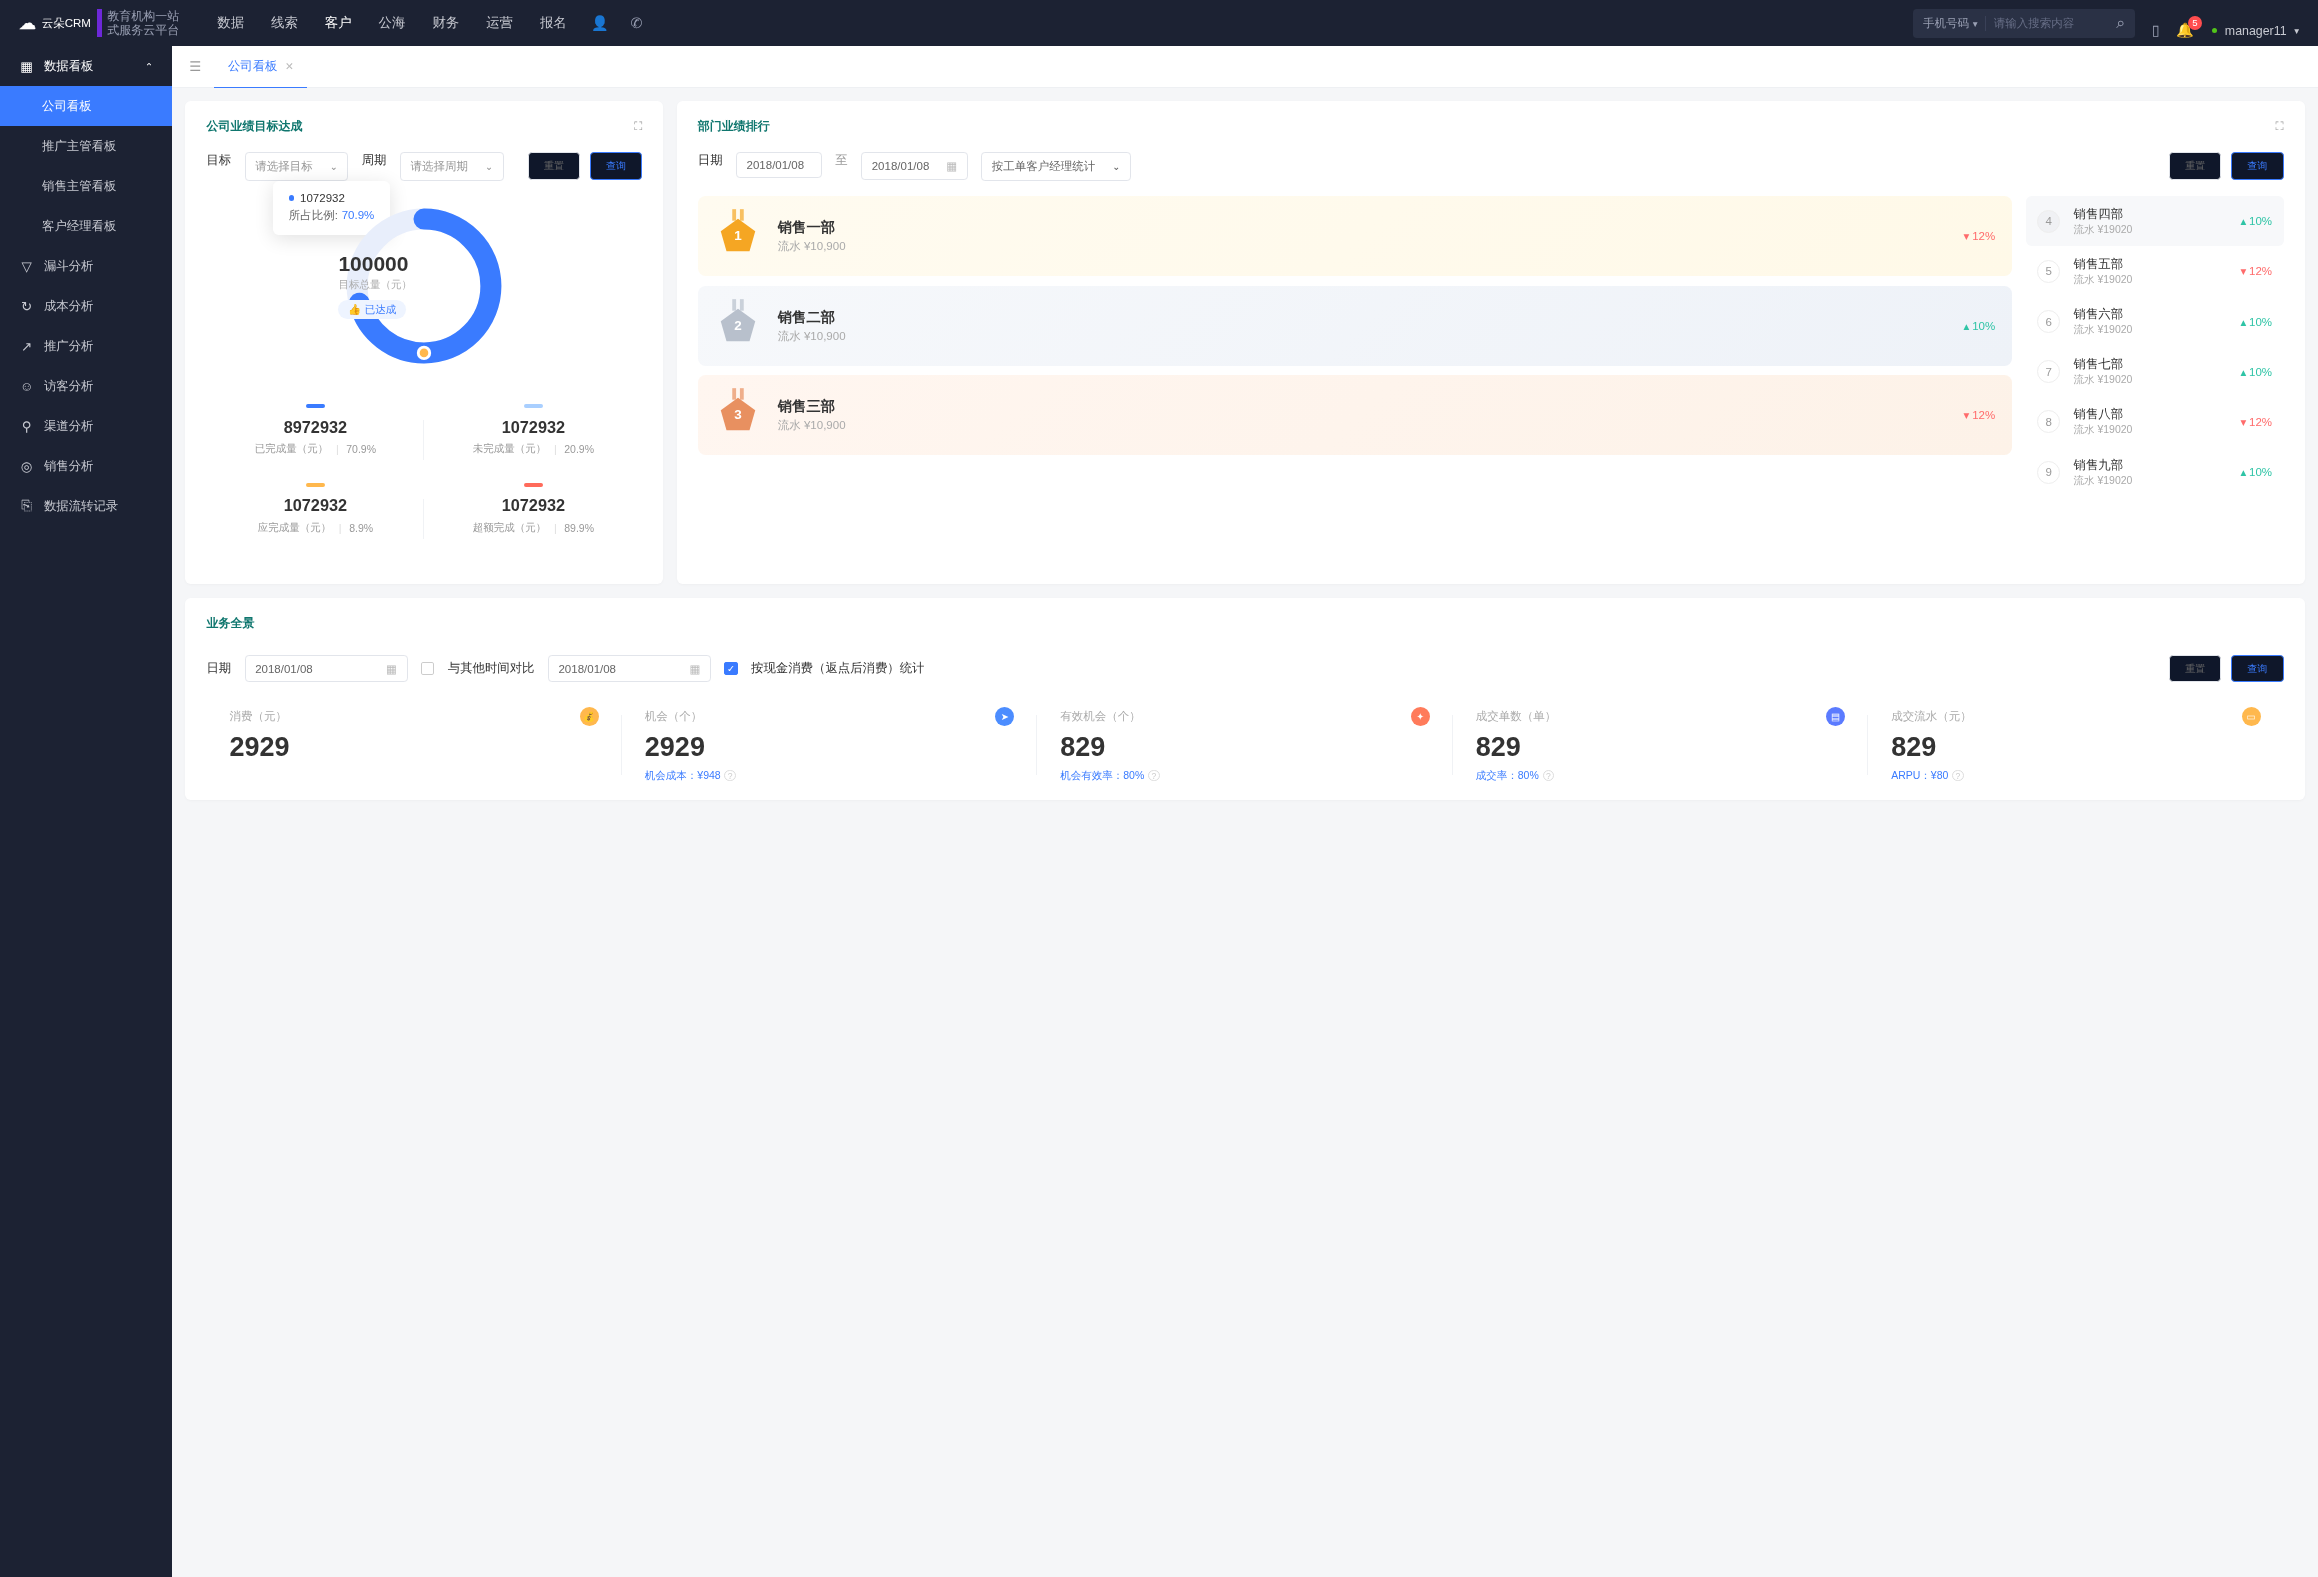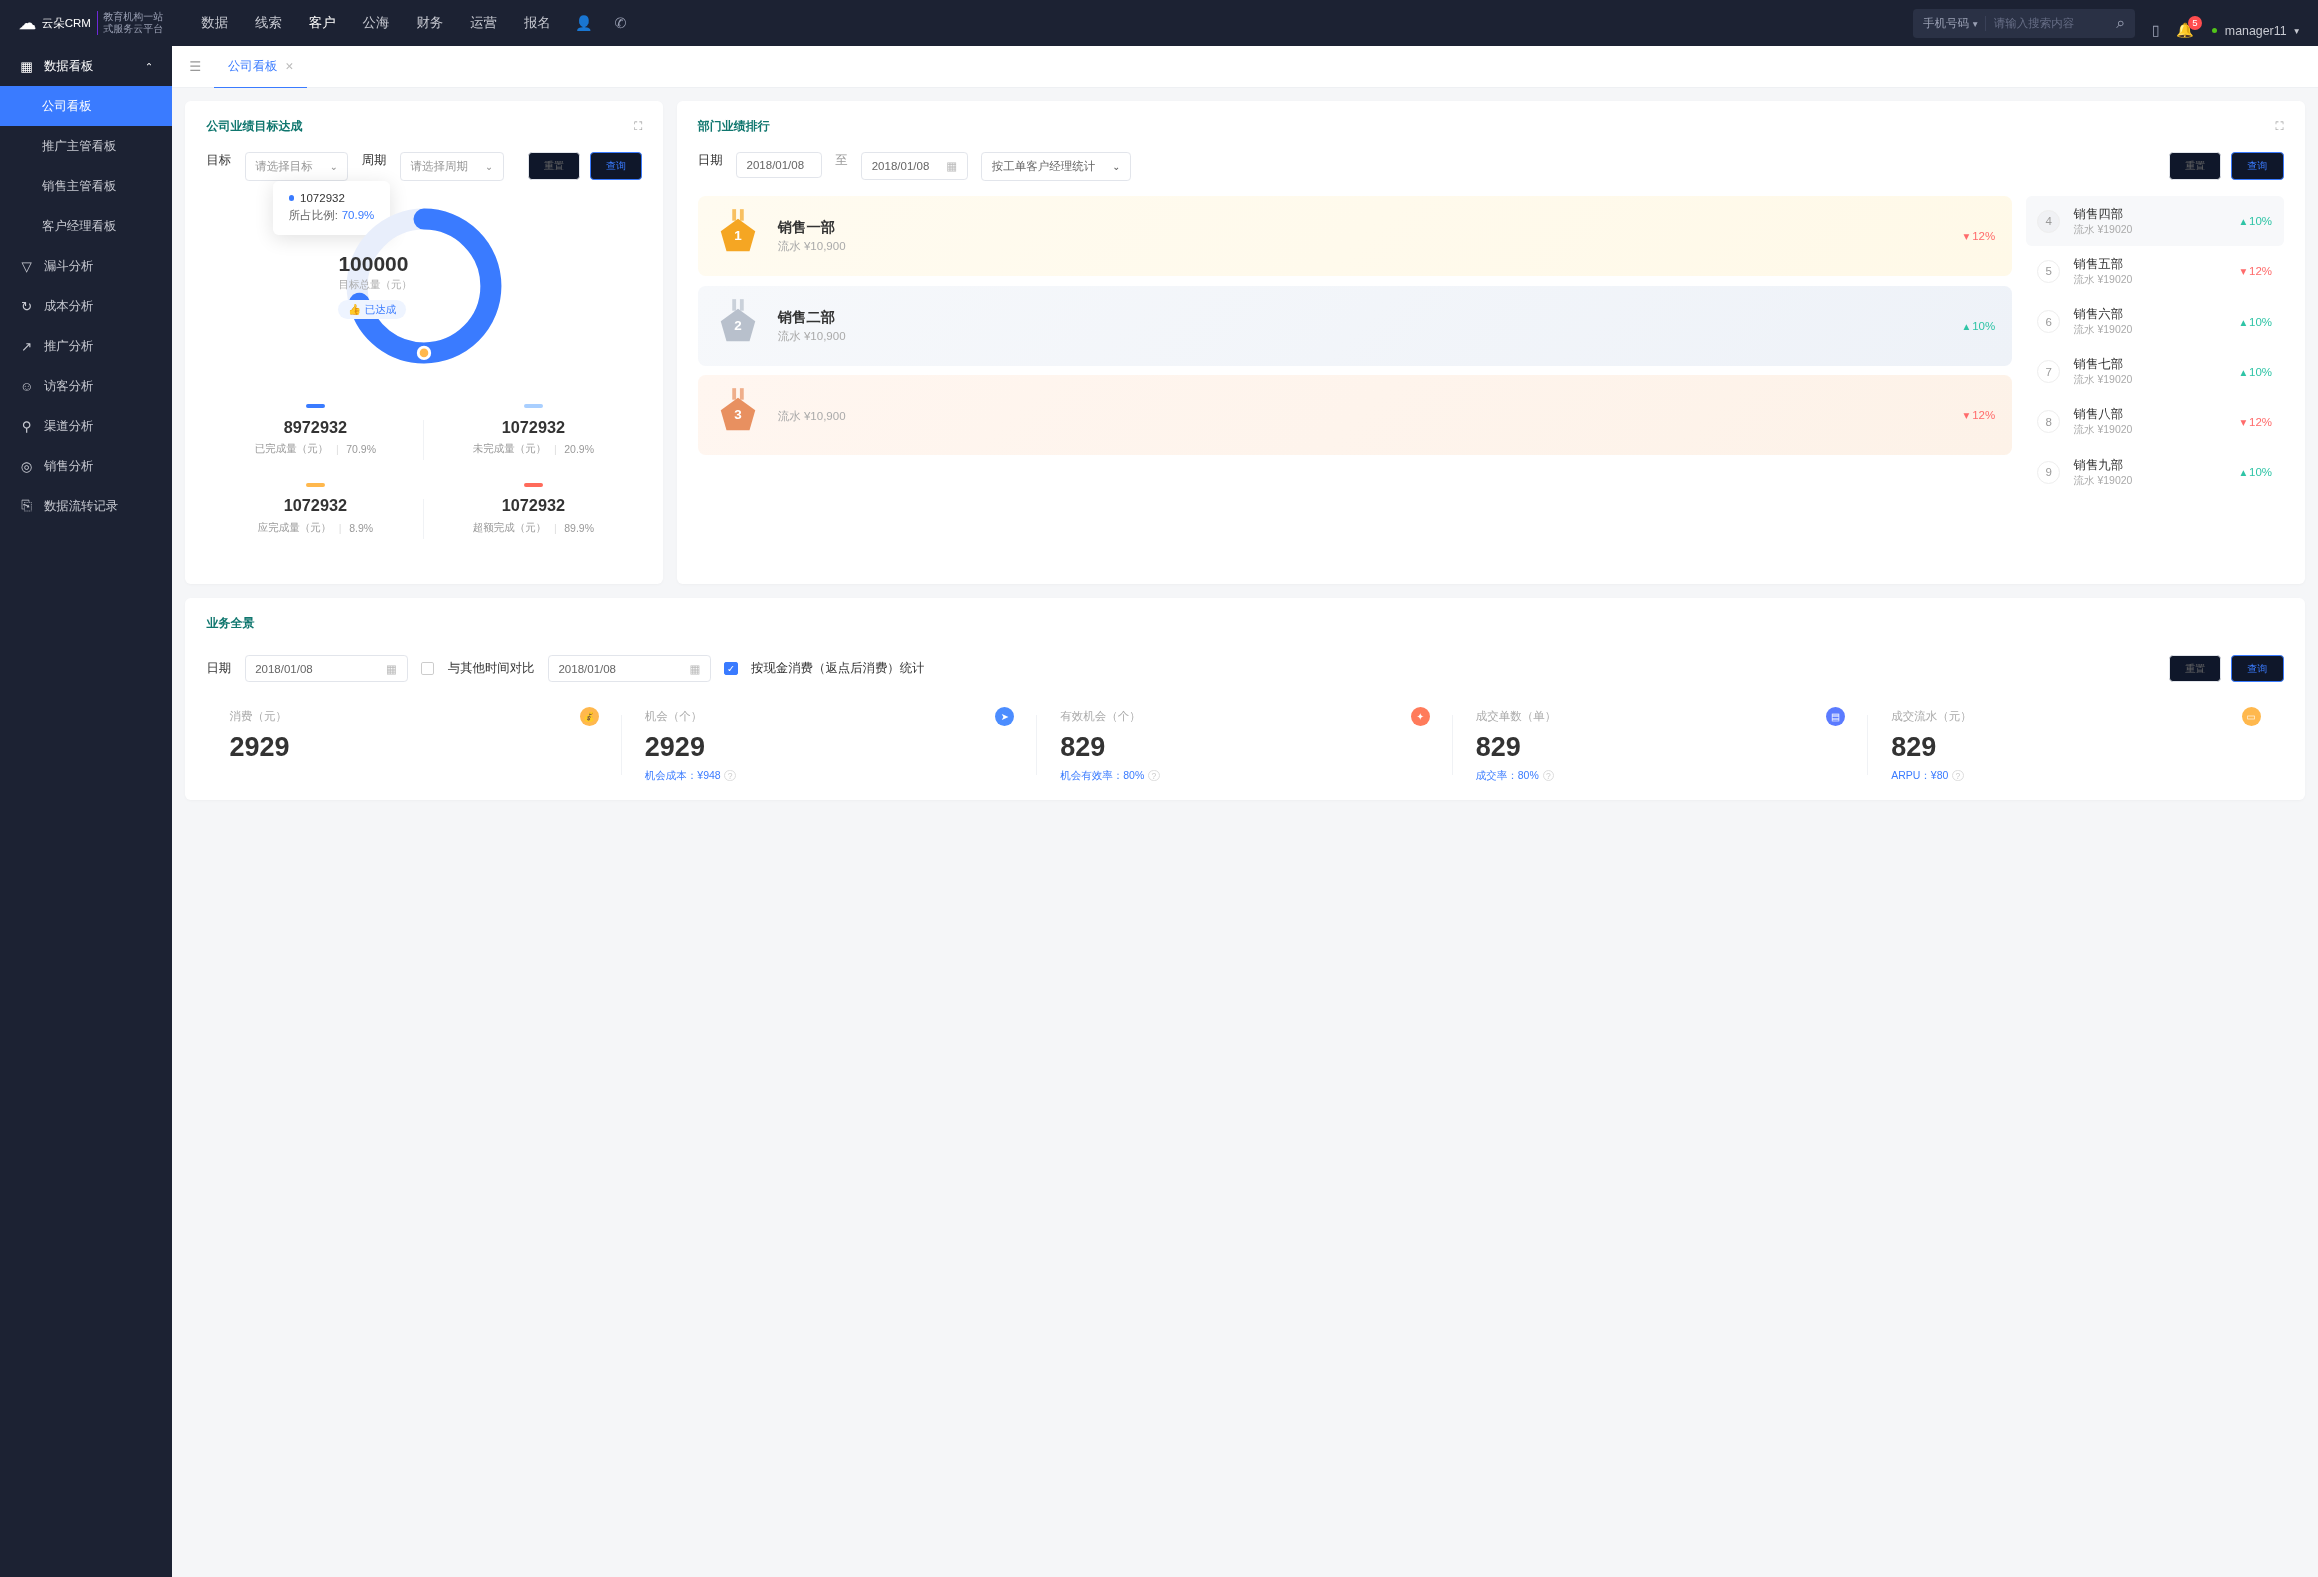--- a/index.html
+++ b/index.html
@@ -3,21 +3,21 @@
 <meta charset="utf-8">
 <style>
 *{margin:0;padding:0;box-sizing:border-box;font-family:-apple-system,BlinkMacSystemFont,"PingFang SC","Microsoft YaHei",sans-serif}
 body{background:#f5f6f8;color:#333;overflow-x:hidden}
 .app{display:flex;flex-direction:column;height:100vh;width:100vw}
 
 
 .topbar{height:46px;background:#1c2233;display:flex;align-items:center;padding:0 19px;color:#c7c9d1;flex-shrink:0}
 .logo{display:flex;align-items:center;color:#fff;font-size:11.5px;gap:5.7px;margin-right:38px}
 .logo-icon{font-size:17px;font-weight:bold}
-.logo-sub{font-size:10px;color:#9aa0b4;border-left:1px solid #6d28d9;padding-left:5.7px;line-height:1.2}
+.logo-sub{font-size:12px;color:#9aa0b4;border-left:5px solid #6d28d9;padding-left:5.7px;line-height:1.2}
 .nav{display:flex;gap:27px;font-size:13.4px}
 .nav-item{cursor:pointer;color:#c7c9d1}
 .nav-item.active{color:#fff;font-weight:500}
 .nav-icon{font-size:14.3px;color:#9aa0b4;cursor:pointer}
 .topbar-right{margin-left:auto;display:flex;align-items:flex-end;gap:17px}
 .search-box{display:flex;align-items:center;background:#2a3145;border-radius:3.8px;height:29px;padding:0 9.6px;gap:7.6px}
 .search-select{color:#9aa0b4;font-size:11.5px;display:flex;align-items:center;gap:3.8px;border-right:1px solid #3a4158;padding-right:7.6px}
 .search-input{background:transparent;border:none;outline:none;color:#c7c9d1;font-size:11.5px;width:115px}
 .search-input::placeholder{color:#666d85}
 .top-ico{font-size:14.3px;color:#9aa0b4;cursor:pointer;position:relative}
@@ -367,20 +367,21 @@
                   <div class="rank-card bronze">
                     <div class="medal">
                       <svg width="46" height="54" viewBox="0 0 48 56">
                         <rect x="18" y="0" width="4" height="12" fill="#e89060" opacity="0.7"></rect>
                         <rect x="26" y="0" width="4" height="12" fill="#e89060" opacity="0.7"></rect>
                         <polygon points="24,10 42,23 36,44 12,44 6,23" fill="#e89060"></polygon>
                         <text x="24" y="32" text-anchor="middle" fill="#fff" font-size="14" font-weight="700">3</text>
                       </svg>
                     </div>
                     <div class="rank-info">
+                      <div class="rank-name">销售三部</div>
                       <div class="rank-sub">流水 ¥10,900</div>
                     </div>
                     <div class="rank-pct pct-down">
                       <span>▾</span>
                       <span>12%</span>
                     </div>
                   </div>
                 </div>
               <div class="rank-list" id="rank-list">
                   <div class="rank-li">

